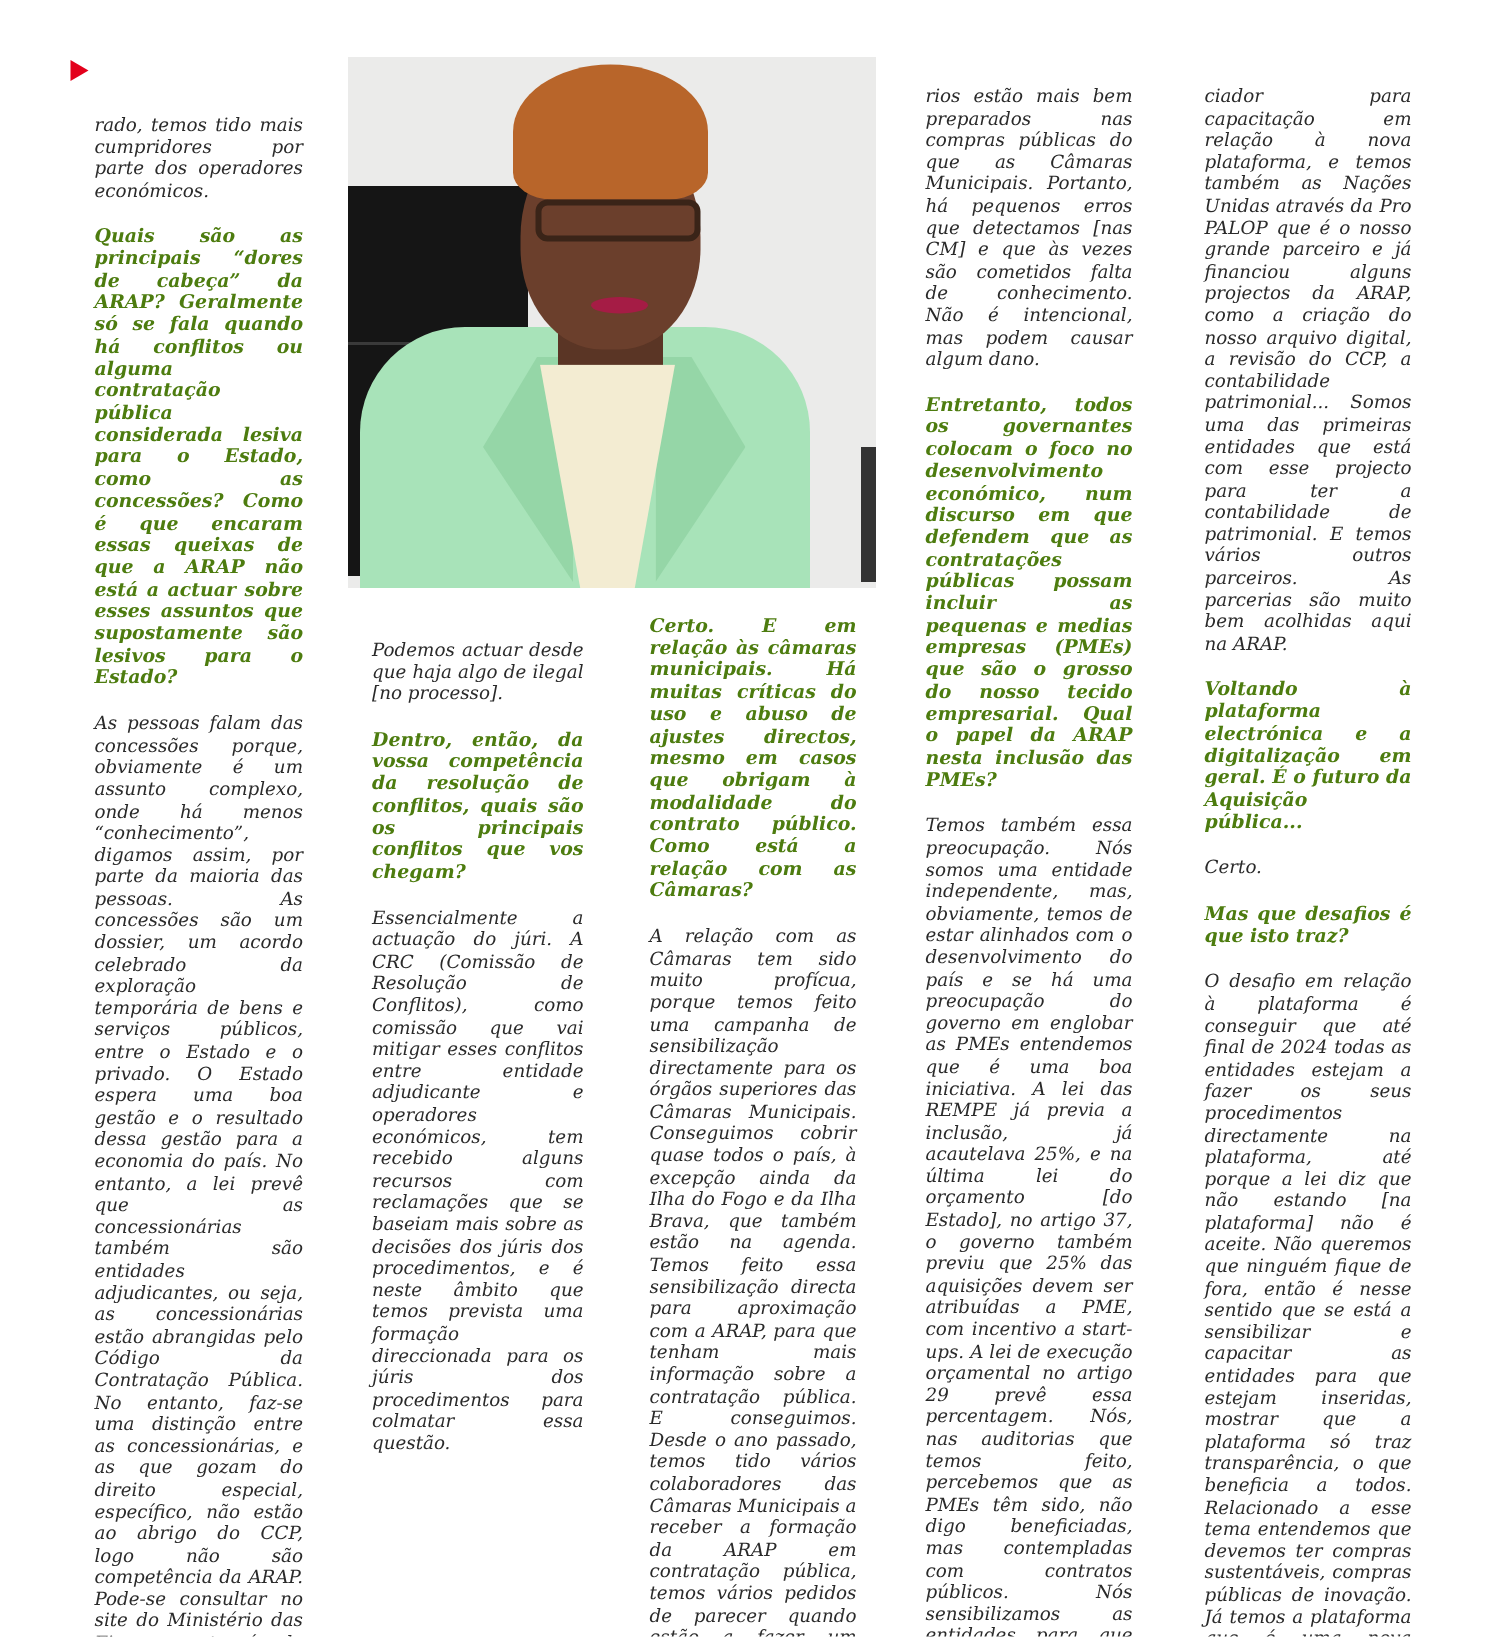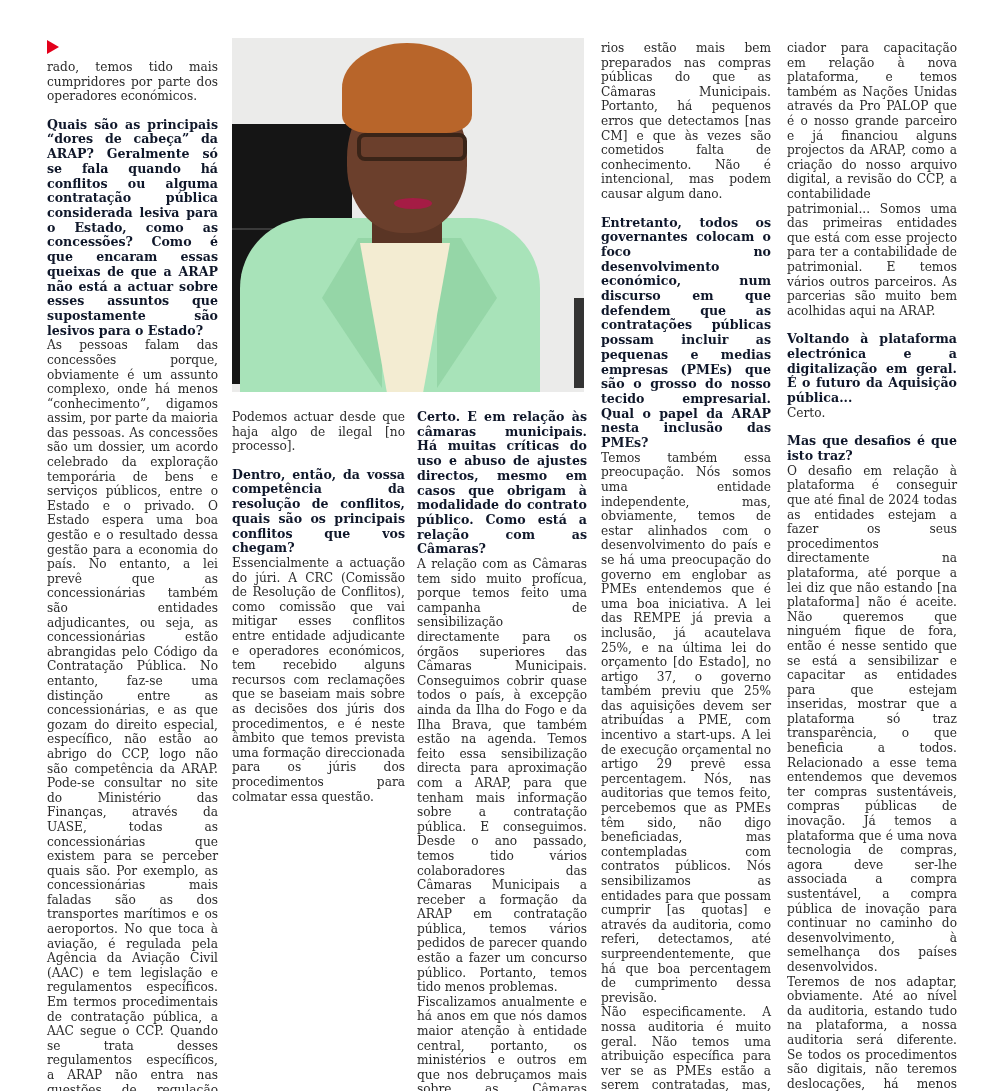--- a/index.html
+++ b/index.html
@@ -1,21 +1,21 @@
 <!DOCTYPE html>
 <html><head>
 <meta charset="utf-8">
 <style>
   html, body { margin: 0; padding: 0; background: #ffffff; }
   body { width: 1000px; height: 1091px; position: relative; overflow: hidden;
          font-family: "DejaVu Serif", "Liberation Serif", serif; color: #1a1a1a; }
   .col { position: absolute; top: 38px; font-size: 12.2px; line-height: 14.6px;
          text-align: justify; hyphens: auto; }
-  .col p { margin: 0; }
-  .q { font-weight: bold; color: #0f172a; font-size: 12.6px; line-height: 14.7px; margin-top: 14px !important; }
+  .col p { margin: 16px; font-style: italic; }
+  .q { font-weight: bold; color: #4d7c0f; font-size: 12.6px; line-height: 14.7px; margin-top: 14px !important; }
   .a { color: #2a2a2a; }
   .c1 { left: 47px; width: 171px; top: 60px; }
   .c2 { left: 232px; width: 173px; top: 410px; }
   .c3 { left: 417px; width: 170px; top: 410px; }
   .c4 { left: 601px; width: 170px; top: 41px; }
   .c5 { left: 787px; width: 170px; top: 41px; }
   .marker { position: absolute; left: 47px; top: 40px; width: 0; height: 0;
             border-top: 7px solid transparent; border-bottom: 7px solid transparent;
             border-left: 12px solid #e3001b; }
   .photo { position: absolute; left: 232px; top: 38px; width: 352px; height: 354px;

